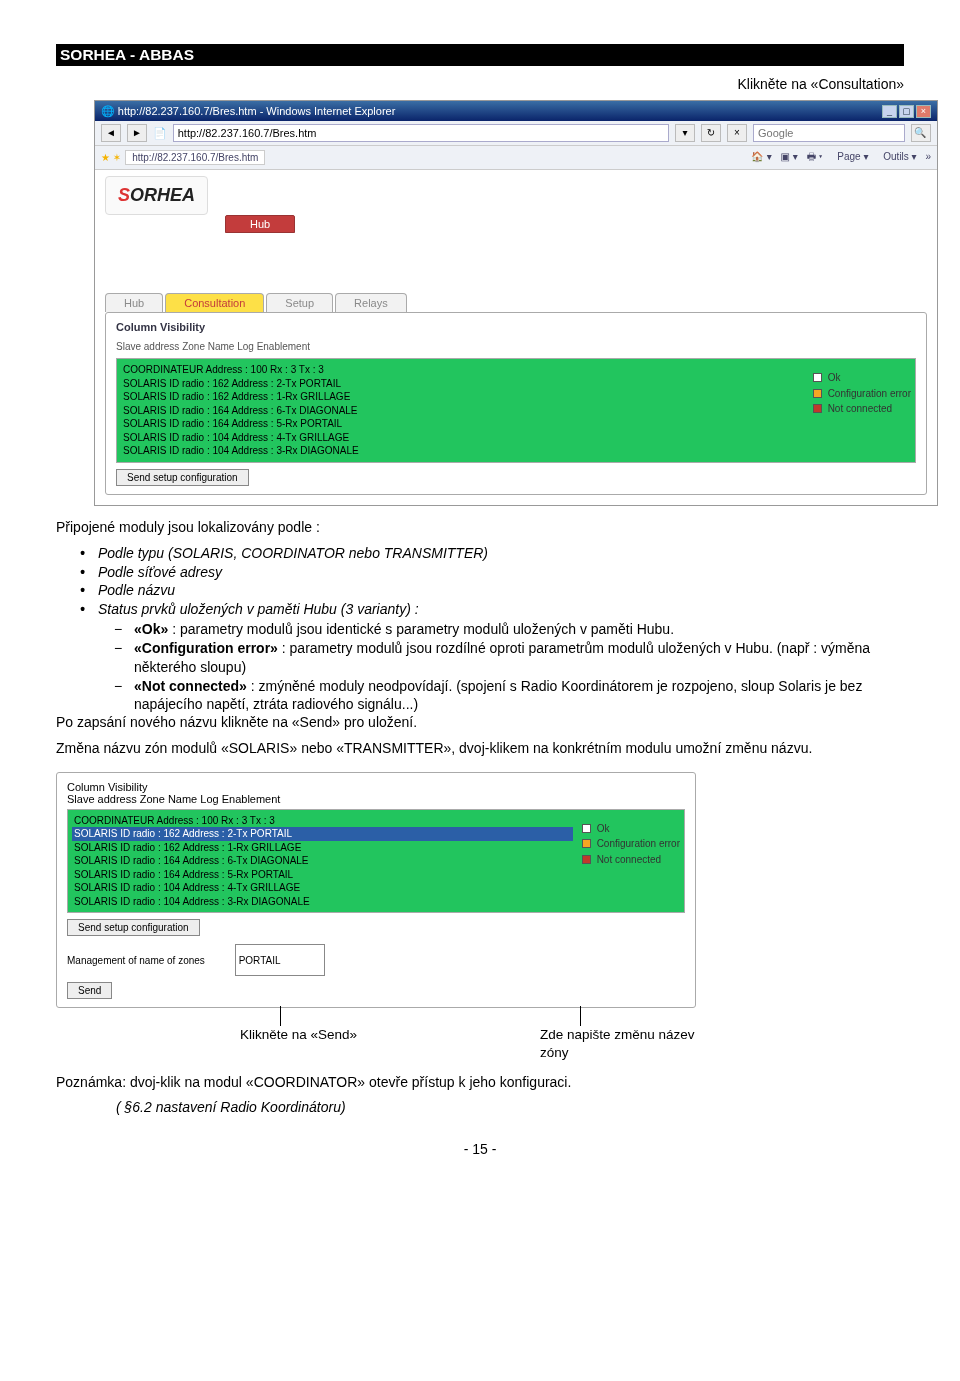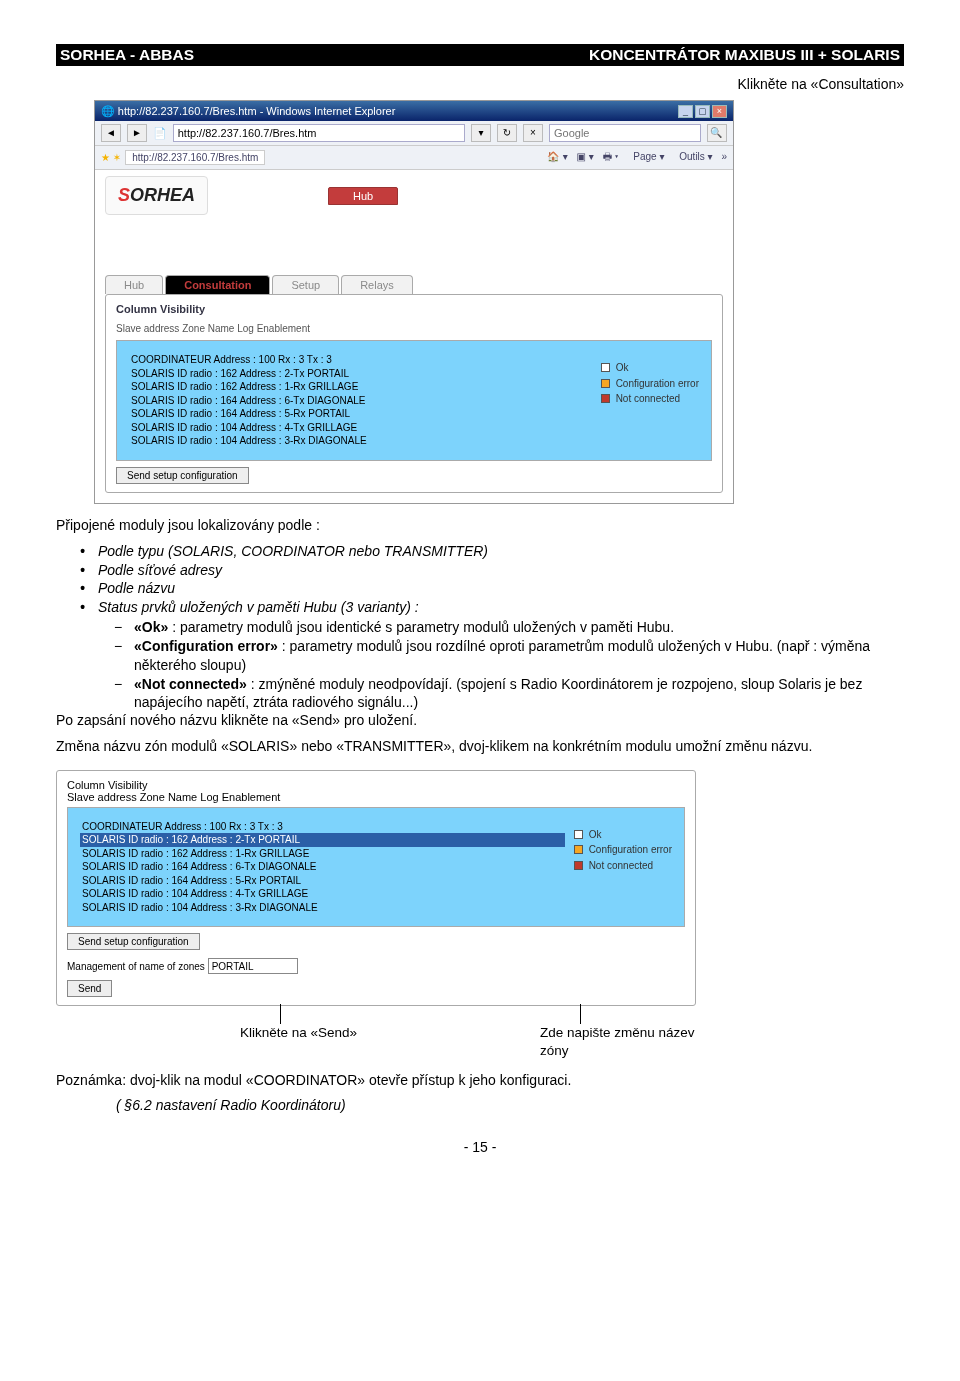--- a/index.html
+++ b/index.html
@@ -8,71 +8,70 @@
   .headerbar { display: flex; justify-content: space-between; background: #000; color: #fff; font-weight: bold; font-size: 15.5px; padding: 2px 4px; margin-bottom: 10px; }
   .section-title { font-weight: bold; font-size: 16px; margin: 8px 0 6px 0; }
   .indent1 { margin-left: 38px; text-align: right; }
   .bullet-list { list-style: none; }
   .bullet-list li::before { content: "•"; display: inline-block; width: 18px; margin-left: -18px; font-weight: bold; }
   .bullet-list li { padding-left: 18px; margin-left: 24px; line-height: 1.35; font-style: italic; }
   .dash-list { list-style: none; }
   .dash-list li::before { content: "−"; display: inline-block; width: 20px; margin-left: -20px; }
   .dash-list li { padding-left: 20px; margin-left: 58px; line-height: 1.3; margin-top: 1px; }
   .para { margin: 8px 0; line-height: 1.3; text-align: justify; }
-  .screenshot { border: 1px solid #999; margin: 8px 0 12px 38px; font-size: 11px; background: #fff; width: 640px; }
+  .screenshot { border: 1px solid #999; margin: 8px 0 12px 38px; font-size: 11px; background: #fff; width: 844px; }
   
   .ie-title { background: linear-gradient(#3a6ea5,#0a246a); color: #fff; font-size: 11px; padding: 3px 6px; display: flex; justify-content: space-between; align-items: center; }
   .ie-title .winbtns span { display:inline-block; width:15px; height:13px; background:#c7d4ee; margin-left:2px; border:1px solid #9bb; font-size:9px; text-align:center; line-height:11px; color:#234; }
   .ie-addr { background: #eef1f6; padding: 3px 6px; display: flex; align-items: center; gap: 6px; border-bottom:1px solid #ccc; }
   .ie-addr input { flex:1; font-size:11px; height:18px; border:1px solid #aac; background:#fff; padding:0 4px; }
   .ie-addr .navbtn { width:20px; height:18px; border:1px solid #bbb; background:#eee; display:inline-block; text-align:center; font-size:10px; line-height:16px; }
   .ie-tool { background: #eef1f6; padding:3px 6px; display:flex; align-items:center; justify-content:space-between; border-bottom:1px solid #ccc; font-size:10px; color:#446; }
   .ie-tool .star { color:#f5b301; }
   .ie-tool .tabtitle { border:1px solid #ccc; background:#fff; padding:1px 6px; margin-left:4px; }
   .ie-tool .right span { margin-left:6px; }
   .appbody { background:#fff; }
-  .apptop { display:flex; align-items:center; padding: 6px 10px 0 10px; }
+  .apptop { display:flex; align-items:flex-start; padding: 6px 10px 0 10px; flex-direction: column; }
   .logo { font-weight:bold; font-size:18px; color:#222; font-style:italic; border:1px solid #ddd; padding:8px 12px; border-radius:4px; background: #fafafa; }
   .logo .red { color:#d33; }
   .hubbtn { background:#c33c3c; color:#fff; border:1px solid #933; font-size:11px; padding:2px 24px; margin-left:120px; border-radius:2px 2px 0 0; }
   .apptabs { display:flex; gap:0; margin: 60px 0 0 10px; font-size:11px; }
   .apptabs .t { border:1px solid #aaa; border-bottom:none; padding:3px 18px; background:#f2f2f2; color:#8a8a8a; border-radius:4px 4px 0 0; margin-right:2px; }
-  .apptabs .t.active { background:#000000; color:#c33c3c; font-weight:bold; }
+  .apptabs .t.active { background:#fde047; color:#c33c3c; font-weight:normal; }
   .panel { border:1px solid #aaa; margin:0 10px 10px 10px; padding:8px 10px; border-radius:3px; }
   .panel .ptitle { font-weight:bold; font-size:11px; color:#334; margin-bottom:8px; }
   .panel .subhead { font-size:10px; color:#555; margin:4px 0 6px 0; }
-  .listbox { border:1px solid #aaa; background:#7dd3fc; margin-top:4px; font-size:10px; line-height:1.35; display:flex; padding:12px; gap:9px; }
+  .listbox { border:1px solid #aaa; background:#22c55e; margin-top:4px; font-size:10px; line-height:1.35; display:flex; padding:4px; gap:9px; }
   .listbox .lines { flex:1; }
   .listbox .lines div { white-space:nowrap; padding:0 2px; }
   .listbox .lines div.sel { background:#2b5fa7; color:#fff; }
   .legend { font-size:10px; color:#333; padding-top:8px; }
   .legend .row { display:flex; align-items:center; gap:6px; margin-bottom:2px; }
   .sq { width:9px; height:9px; border:1px solid #555; display:inline-block; }
   .sq.ok { background:#fff; }
   .sq.err { background:#f6a623; }
   .sq.nc { background:#c0392b; }
   .btnrow { margin-top:6px; }
   .btnlike { font-size:10px; border:1px solid #888; background:#eee; padding:2px 10px; display:inline-block; }
   .mgmt { margin-top:8px; font-size:10px; }
-  .mgmt input { font-size:10px; height:16px; border:1px solid #888; width:90px; padding:0 3px; }
+  .mgmt input { font-size:10px; height:32px; border:1px solid #888; width:90px; padding:0 3px;margin-left:27px; }
   .callouts { position:relative; display:flex; margin:6px 0 14px 0; }
   .callout-left { width:140px; font-size:13.5px; text-align:center; padding-top:68px; line-height:1.3; }
   .callout-bottom { display:flex; justify-content:center; gap:120px; margin-top:0; font-size:13.5px; }
   .callout-bottom div { width:180px; line-height:1.3; position:relative; }
   .callout-bottom .ln { position:absolute; top:-20px; left:40px; width:1px; height:20px; background:#000; }
   .footer { text-align:center; margin-top:26px; font-size:14px; }
   .screenshot2 { border:1px solid #aaa; font-size:11px; background:#fff; width:640px; margin: 6px 0 4px 0; padding:8px 10px; border-radius:3px; }
 </style>
 </head>
 <body>
 
 <div class="page">
   <div class="headerbar">
     <span>SORHEA - ABBAS</span>
-    <span>KONCENTRÁTOR MAXIBUS III + SOLARIS</span>
   </div>
 
   <div class="indent1" style="margin:6px 0 6px 38px;">Klikněte na «Consultation»</div>
 
   <div class="screenshot">
     <div class="ie-title">
       <span><span>🌐</span> <span>http://82.237.160.7/Bres.htm - Windows Internet Explorer</span></span>
       <span class="winbtns"><span>_</span><span>▢</span><span style="background:#e07a6a;color:#fff">×</span></span>
     </div>
     <div class="ie-addr">

